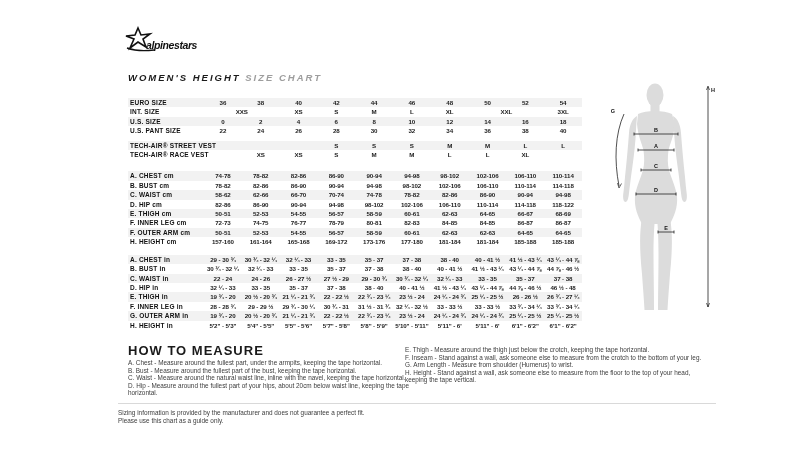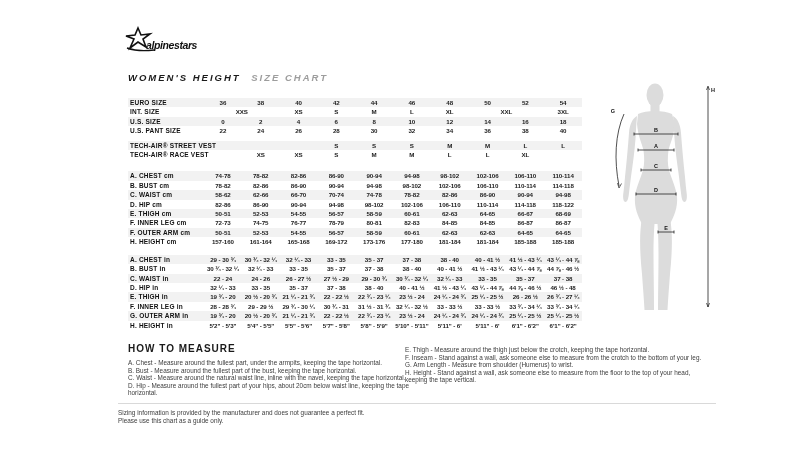--- a/index.html
+++ b/index.html
@@ -3,37 +3,37 @@
 <meta charset="utf-8">
 <style>
   html,body{margin:0;padding:0;background:#fff;}
   .page{position:relative;width:800px;height:436px;background:#ffffff;overflow:hidden;
         font-family:"Liberation Sans",sans-serif;color:#1a1a1a;}
 
   
   .logo{position:absolute;left:124px;top:26px;width:86px;height:32px;}
   .title{position:absolute;left:128px;top:72px;font-size:9.5px;font-weight:bold;font-style:italic;
          letter-spacing:2px;white-space:nowrap;}
-  .title .light{color:#9d9d9d;margin-left:6px;}
+  .title .light{color:#9d9d9d;}
 
   
   table.sizechart{position:absolute;left:128px;top:98px;width:454px;border-collapse:collapse;
         table-layout:fixed;}
   table.sizechart td{font-size:6.2px;font-weight:bold;text-align:center;padding:0;height:9.4px;
         white-space:nowrap;color:#222;letter-spacing:-0.1px;line-height:9.4px;}
   table.sizechart td.rowlabel{text-align:left;font-size:6.5px;letter-spacing:0.2px;color:#111;
         padding-left:2px;}
   tr.stripe{background:#f2f2f2;}
   tr.spacer td{background:#fff;height:auto;}
 
   
   .figure{position:absolute;left:596px;top:82px;width:122px;height:230px;}
 
   
-  .how-title{position:absolute;left:128px;top:343px;font-size:10px;font-weight:bold;letter-spacing:1px;}
+  .how-title{position:absolute;left:128px;top:343px;font-size:13px;font-weight:bold;letter-spacing:1px;}
   .how-col{position:absolute;font-size:6.4px;color:#3c3c3c;line-height:7.6px;}
   .how-left{left:128px;top:359px;width:288px;}
   .how-right{left:405px;top:346px;width:300px;}
 
   
   .divider{position:absolute;left:118px;top:403px;width:598px;border-top:1px solid #d9d9d9;}
   .footer{position:absolute;left:118px;top:409px;font-size:6.4px;color:#3c3c3c;line-height:7.6px;}
 </style>
 </head>
 <body>

